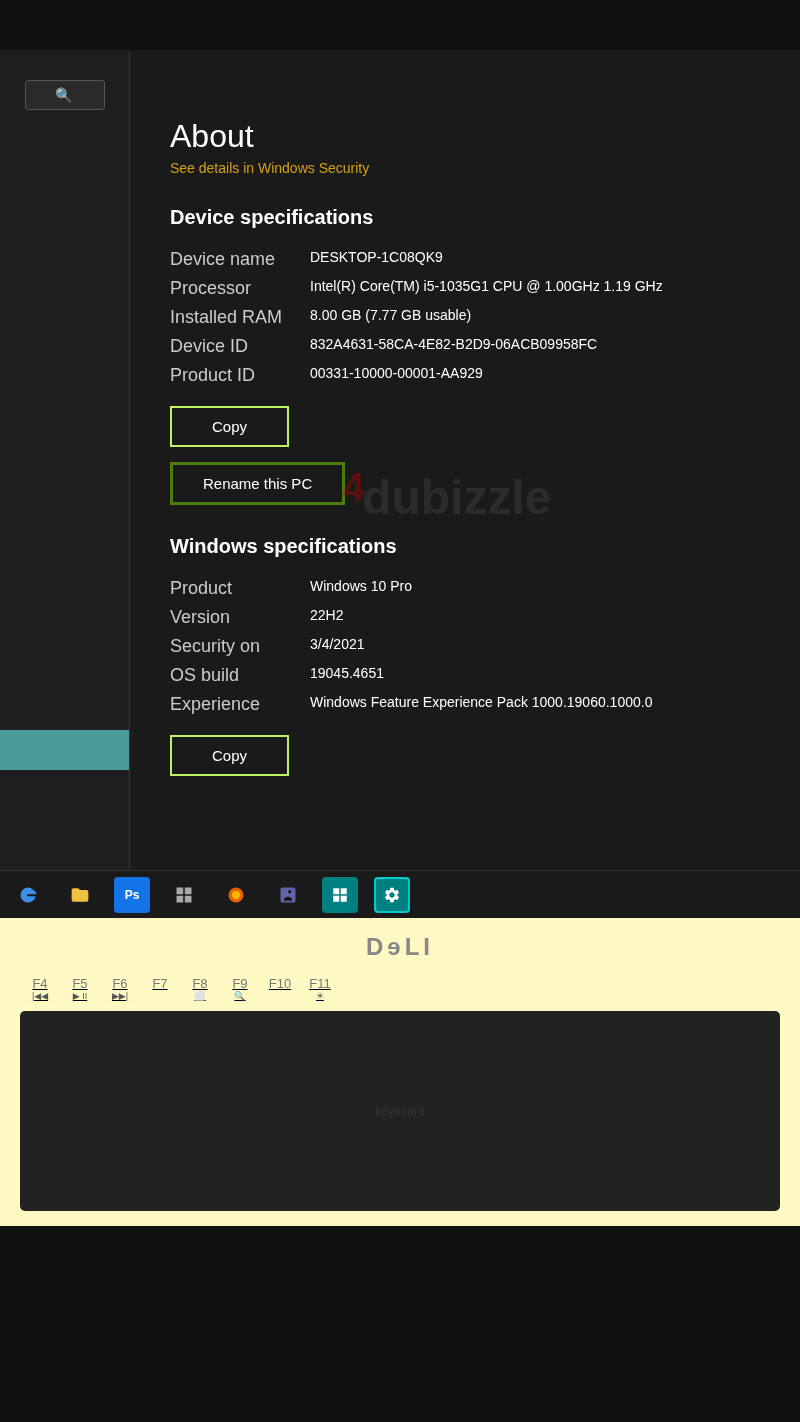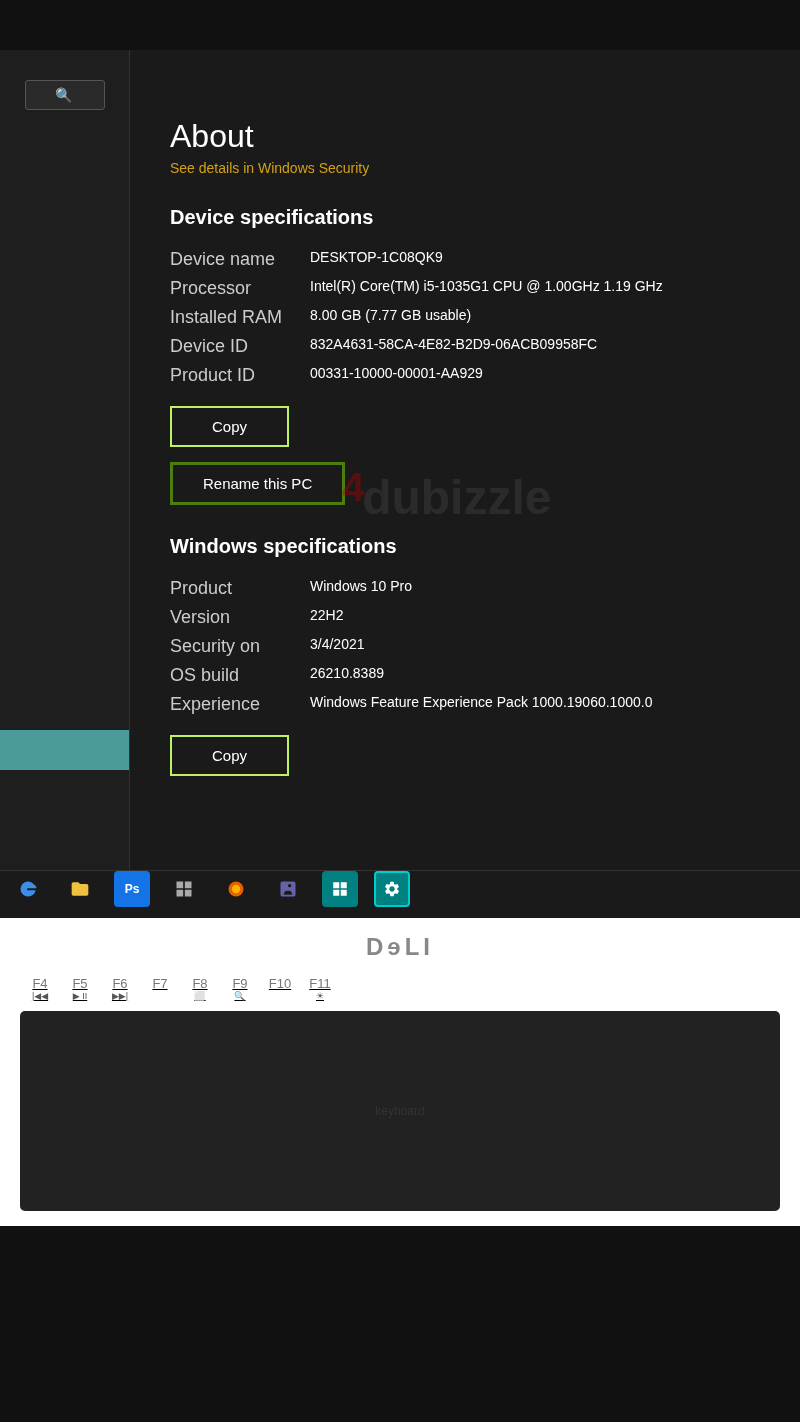--- a/index.html
+++ b/index.html
@@ -162,21 +162,21 @@
       left: -20px;
     }
 
     
     .taskbar {
       width: 800px;
       height: 48px;
       background: #1a1a1a;
       border-top: 1px solid #333;
       display: flex;
-      align-items: flex-start;
+      align-items: center;
       padding: 0 10px;
       gap: 16px;
     }
 
     .taskbar-icon {
       width: 36px;
       height: 36px;
       border-radius: 4px;
       display: flex;
       align-items: center;
@@ -190,21 +190,21 @@
     .taskbar-icon.ps { background: #1473e6; color: #fff; font-size: 12px; font-weight: bold; }
     .taskbar-icon.grid { background: transparent; color: #aaa; }
     .taskbar-icon.firefox { background: transparent; color: #e66000; }
     .taskbar-icon.teams { background: transparent; color: #6264a7; }
     .taskbar-icon.teal { background: #008080; color: #fff; }
     .taskbar-icon.settings { background: #008080; color: #fff; border: 2px solid #00cccc; }
 
     
     .laptop-keyboard-area {
       width: 800px;
-      background: #ffffff;
+      background: #fef9c3;
       padding: 15px 20px;
     }
 
     .dell-logo {
       text-align: center;
       color: #888;
       font-size: 24px;
       font-weight: bold;
       letter-spacing: 4px;
       margin-bottom: 15px;
@@ -313,21 +313,21 @@
         <div class="spec-row">
     <span class="spec-label">Version</span>
     <span class="spec-value">22H2</span>
   </div>
         <div class="spec-row">
     <span class="spec-label">Security on</span>
     <span class="spec-value">3/4/2021</span>
   </div>
         <div class="spec-row">
     <span class="spec-label">OS build</span>
-    <span class="spec-value">26210.8389</span>
+    <span class="spec-value">19045.4651</span>
   </div>
         <div class="spec-row">
     <span class="spec-label">Experience</span>
     <span class="spec-value">Windows Feature Experience Pack 1000.19060.1000.0</span>
   </div>
       </div>
 
     <button class="btn-copy">Copy</button>
 
   </div>

